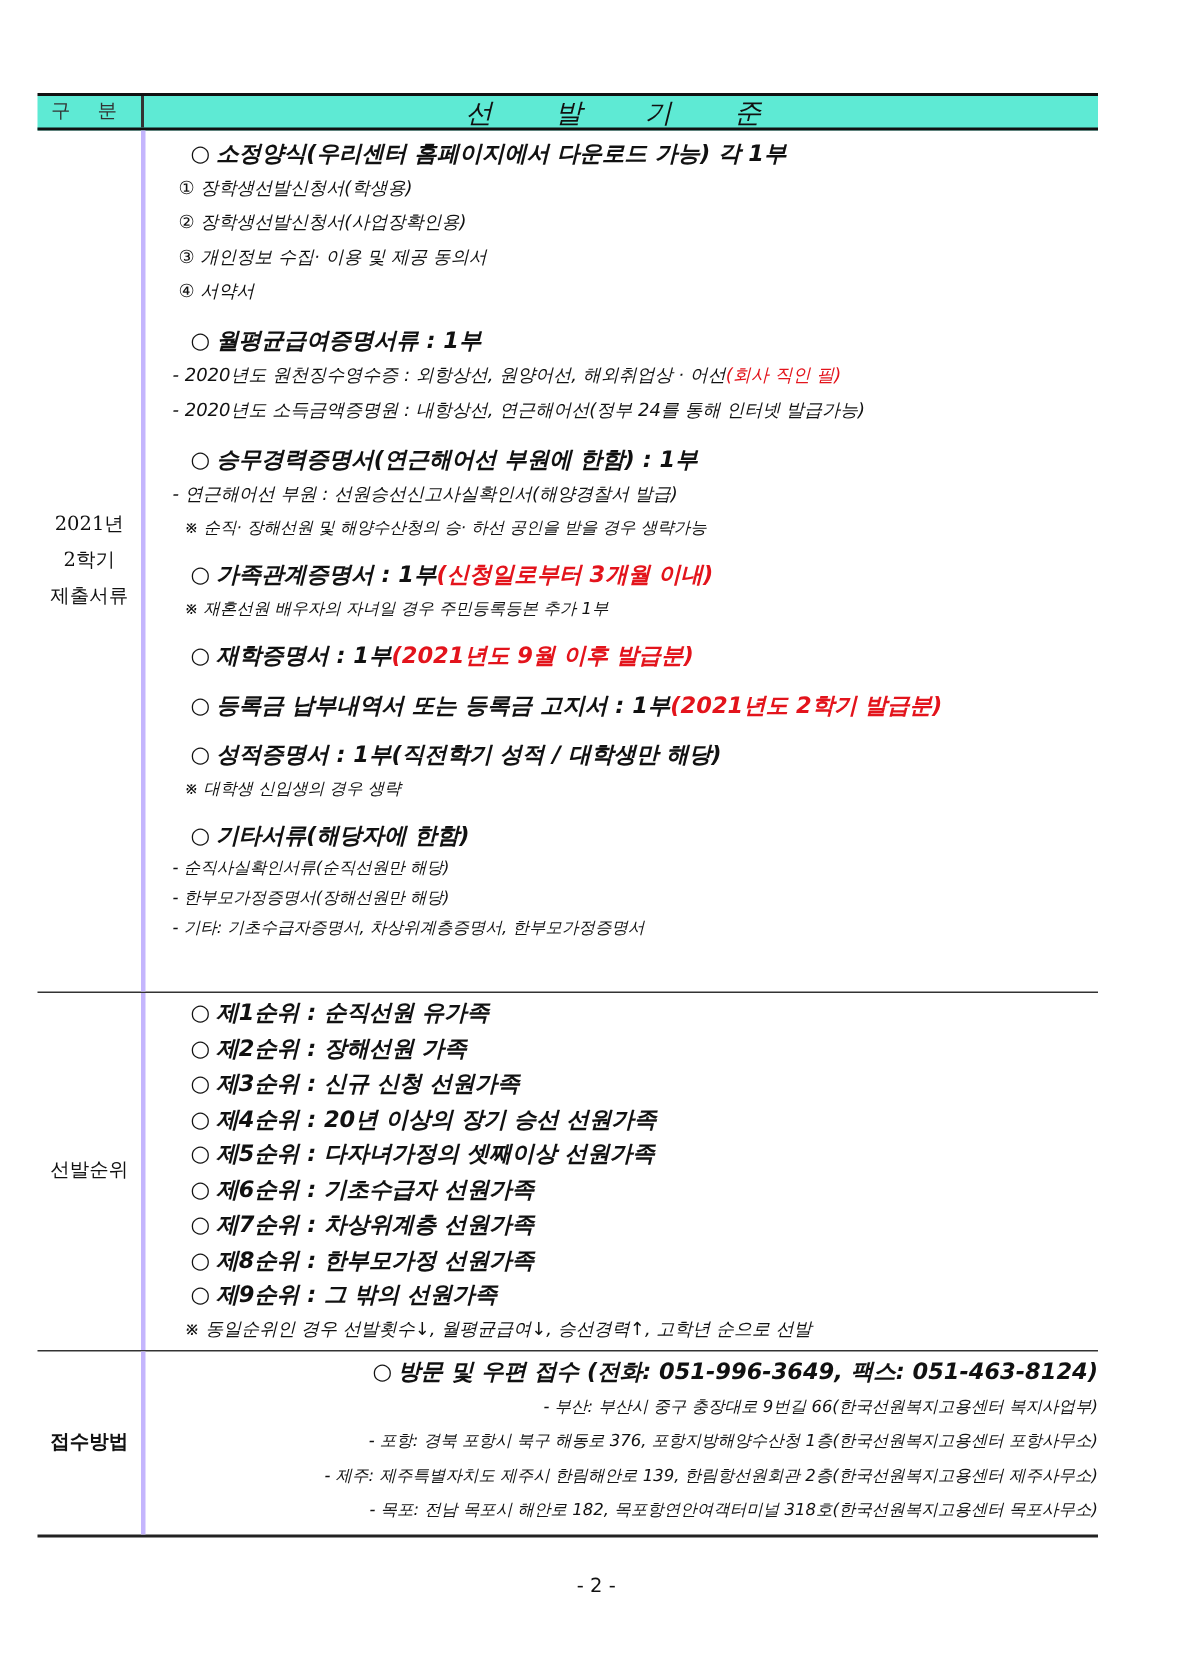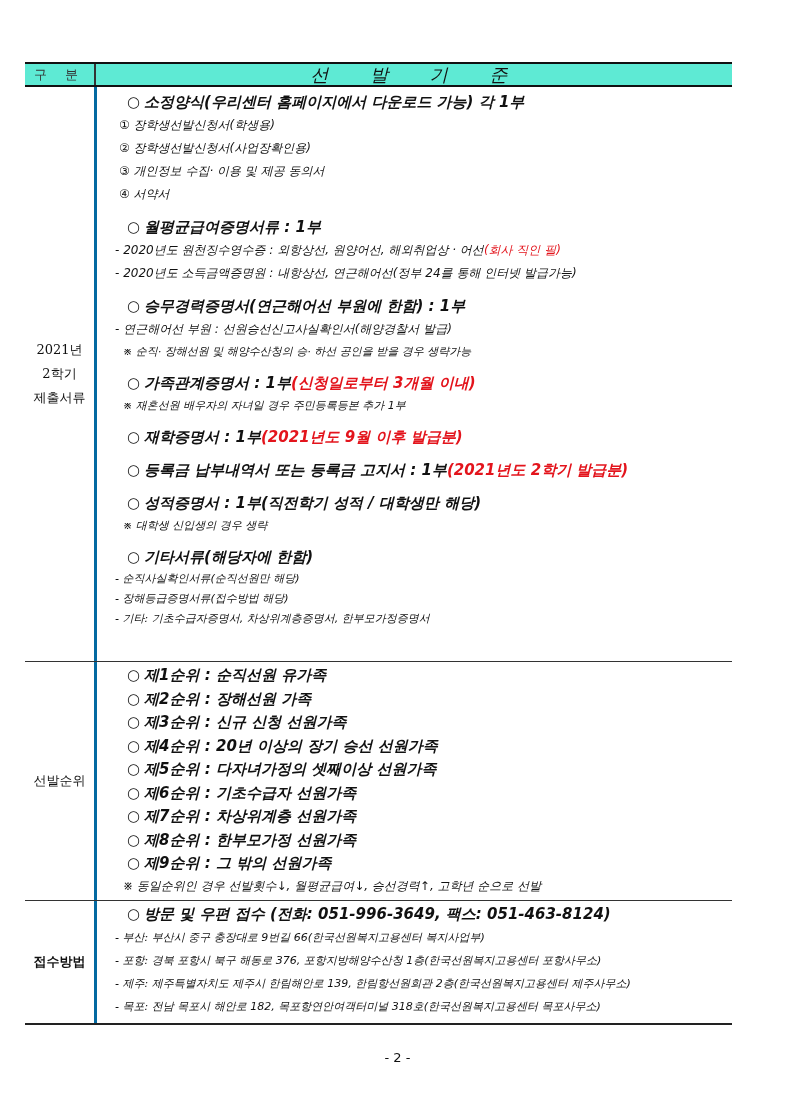--- a/index.html
+++ b/index.html
@@ -2,21 +2,21 @@
 <html><head>
 <meta charset="utf-8">
 <style>
   html, body { margin:0; padding:0; background:#ffffff; }
   body { width:795px; height:1120px; position:relative; font-family:"DejaVu Sans", sans-serif; color:#111; overflow:hidden; }
   .table { position:absolute; left:25px; top:62px; width:707px; border-top:2px solid #111; border-bottom:2px solid #222; }
   .row { display:flex; }
   .row + .row { border-top:1px solid #333; }
   .row.header { background:#5eead4; border-bottom:2px solid #111; height:21px; }
   .row.header + .row { border-top:none; }
-  .lcol { width:69px; flex:0 0 69px; border-right:3px solid #0369a1; display:flex; align-items:center; justify-content:center; text-align:center; font-family:"DejaVu Serif", serif; font-size:13px; line-height:24px; }
+  .lcol { width:69px; flex:0 0 69px; border-right:3px solid #c4b5fd; display:flex; align-items:center; justify-content:center; text-align:center; font-family:"DejaVu Serif", serif; font-size:13px; line-height:24px; }
   .header .lcol { border-right:2px solid #333; color:#333; font-size:13px; letter-spacing:7px; }
   .header .rcol { display:flex; align-items:center; justify-content:center; font-size:18px; letter-spacing:18px; font-family:"DejaVu Serif", serif; }
   .rcol { flex:1; padding:4px 0 4px 8px;font-style:italic; }
   .bullet { font-weight:bold; font-size:15px; line-height:23px; white-space:nowrap;margin-left:22px; }
   .bullet .mk { font-weight:normal; margin-right:4px; }
   .red { color:#e3141c; }
   .sub { font-size:12px; line-height:23px; padding-left:10px; white-space:nowrap; }
   .num { font-size:12px; line-height:23px; padding-left:14px; white-space:nowrap; }
   .note { font-size:11px; line-height:21px; padding-left:18px; white-space:nowrap; }
   .gap { height:10px; }
@@ -62,21 +62,21 @@
       <div class="gap"></div>
       <div class="bullet"><span class="mk">○</span><span>재학증명서 : 1부</span><span class="red">(2021년도 9월 이후 발급분)</span></div>
       <div class="gap"></div>
       <div class="bullet"><span class="mk">○</span><span>등록금 납부내역서 또는 등록금 고지서 : 1부</span><span class="red">(2021년도 2학기 발급분)</span></div>
       <div class="gap"></div>
       <div class="bullet"><span class="mk">○</span><span>성적증명서 : 1부(직전학기 성적 / 대학생만 해당)</span></div>
       <div class="note">※ 대학생 신입생의 경우 생략</div>
       <div class="gap"></div>
       <div class="bullet"><span class="mk">○</span><span>기타서류(해당자에 한함)</span></div>
       <div class="sub" style="font-size:11px;line-height:20px;">- 순직사실확인서류(순직선원만 해당)</div>
-      <div class="sub" style="font-size:11px;line-height:20px;">- 장해등급증명서류(접수방법 해당)</div>
+      <div class="sub" style="font-size:11px;line-height:20px;">- 한부모가정증명서(장해선원만 해당)</div>
       <div class="sub" style="font-size:11px;line-height:20px;">- 기타: 기초수급자증명서, 차상위계층증명서, 한부모가정증명서</div>
     </div>
   </div>
 
   <div class="row rank" style="height:238px;">
     <div class="lcol">선발순위</div>
     <div class="rcol" style="padding-top:2px;">
       <div class="bullet"><span class="mk">○</span><span>제1순위 : 순직선원 유가족</span></div>
       <div class="bullet"><span class="mk">○</span><span>제2순위 : 장해선원 가족</span></div>
       <div class="bullet"><span class="mk">○</span><span>제3순위 : 신규 신청 선원가족</span></div>
@@ -85,21 +85,21 @@
       <div class="bullet"><span class="mk">○</span><span>제6순위 : 기초수급자 선원가족</span></div>
       <div class="bullet"><span class="mk">○</span><span>제7순위 : 차상위계층 선원가족</span></div>
       <div class="bullet"><span class="mk">○</span><span>제8순위 : 한부모가정 선원가족</span></div>
       <div class="bullet"><span class="mk">○</span><span>제9순위 : 그 밖의 선원가족</span></div>
       <div class="note" style="font-size:12px;">※ 동일순위인 경우 선발횟수↓, 월평균급여↓, 승선경력↑, 고학년 순으로 선발</div>
     </div>
   </div>
 
   <div class="row" style="height:122px;">
     <div class="lcol bold">접수방법</div>
-    <div class="rcol" style="padding-top:2px;">
+    <div class="rcol" style="padding-top:2px;text-align:right;">
       <div class="bullet"><span class="mk">○</span><span>방문 및 우편 접수 (전화: 051-996-3649, 팩스: 051-463-8124)</span></div>
       <div class="sub" style="font-size:11px;">- 부산: 부산시 중구 충장대로 9번길 66(한국선원복지고용센터 복지사업부)</div>
       <div class="sub" style="font-size:11px;">- 포항: 경북 포항시 북구 해동로 376, 포항지방해양수산청 1층(한국선원복지고용센터 포항사무소)</div>
       <div class="sub" style="font-size:11px;">- 제주: 제주특별자치도 제주시 한림해안로 139, 한림항선원회관 2층(한국선원복지고용센터 제주사무소)</div>
       <div class="sub" style="font-size:11px;">- 목포: 전남 목포시 해안로 182, 목포항연안여객터미널 318호(한국선원복지고용센터 목포사무소)</div>
     </div>
   </div>
 </div>
 
 <div class="pagenum">- 2 -</div>

